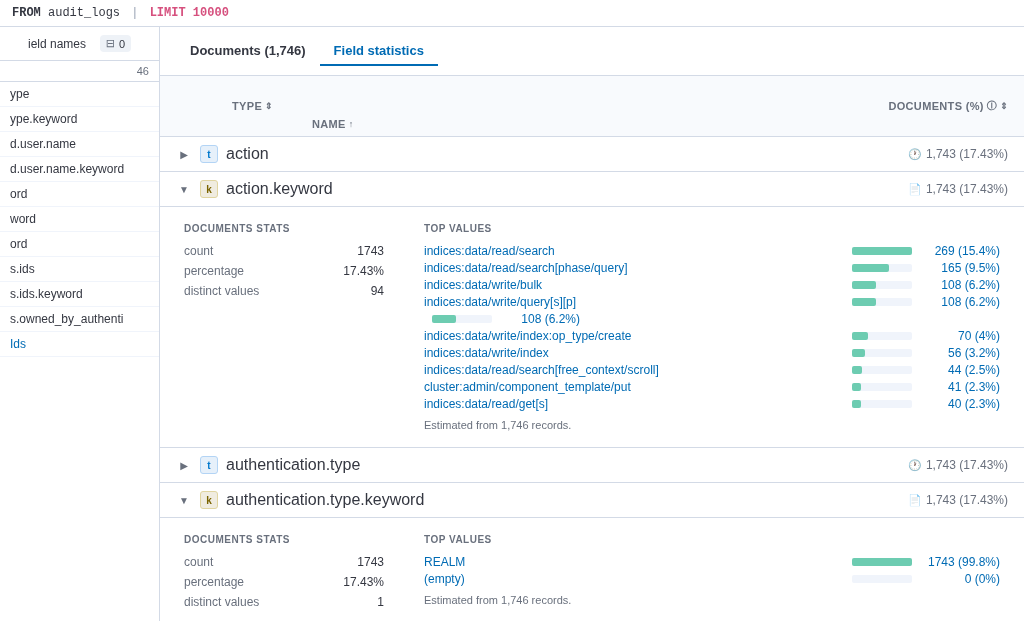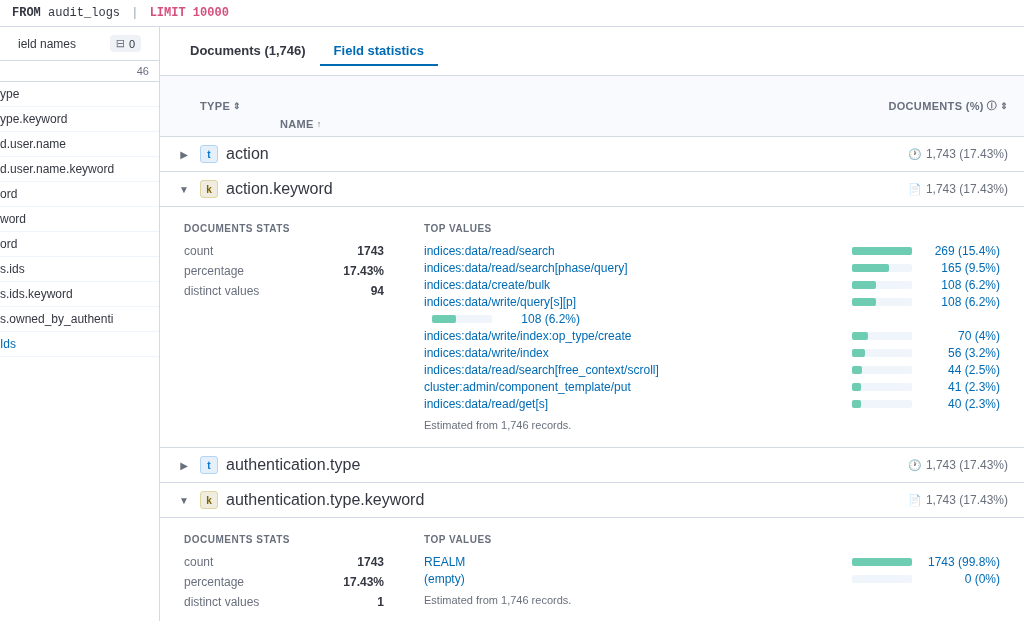--- a/index.html
+++ b/index.html
@@ -29,21 +29,21 @@
       border-right: 1px solid #d3dae6;
       background: #fff;
       overflow-y: auto;
       padding: 0;
     }
 
     .sidebar-header {
       display: flex;
       align-items: center;
       justify-content: space-between;
-      padding: 8px 18px;
+      padding: 8px 28px;
       border-bottom: 1px solid #d3dae6;
       text-align: right;
     }
     .sidebar-header-label {
       font-size: 12px;
       color: #343741;
     }
     .filter-badge {
       display: flex;
       align-items: center;
@@ -59,21 +59,21 @@
 
     .sidebar-count {
       text-align: right;
       padding: 4px 10px;
       font-size: 11px;
       color: #69707d;
       border-bottom: 1px solid #d3dae6;
     }
 
     .sidebar-field {
-      padding: 5px 0;
+      padding: 5px 10px;
       font-size: 12px;
       color: #343741;
       border-bottom: 1px solid #f0f4fb;
       cursor: pointer;
       white-space: nowrap;
       overflow: hidden;
       text-overflow: ellipsis;
     }
     .sidebar-field.active { color: #006bb4; }
 
@@ -170,21 +170,21 @@
       align-items: center;
       padding: 6px 16px;
       background: #f8fafd;
       border-bottom: 1px solid #d3dae6;
       font-size: 11px;
       color: #69707d;
       font-weight: 600;
       text-transform: uppercase;
       letter-spacing: 0.03em;
     }
-    .col-type { width: 80px; display: flex; align-items: center; gap: 3px; }
+    .col-type { width: 80px; display: flex; align-items: center; gap: 3px; margin-left: 32px; }
     .col-name { flex: 1; display: flex; align-items: center; gap: 3px; margin-top: 36px; }
     .col-docs { margin-left: auto; display: flex; align-items: center; gap: 3px; }
 
     
     .expanded-panel {
       background: #fff;
       border-bottom: 1px solid #d3dae6;
       padding: 16px 24px;
       display: flex;
       gap: 40px;
@@ -199,21 +199,21 @@
       letter-spacing: 0.05em;
       margin-bottom: 10px;
     }
     .stat-row {
       display: flex;
       justify-content: space-between;
       margin-bottom: 6px;
       font-size: 12px;
     }
     .stat-label { color: #69707d; }
-    .stat-value { font-weight: 700; color: #343741; }
+    .stat-value { font-weight: 400; color: #343741; }
 
     .top-values-section { flex: 1; }
     .top-values-title {
       font-size: 10px;
       font-weight: 700;
       color: #69707d;
       text-transform: uppercase;
       letter-spacing: 0.05em;
       margin-bottom: 10px;
     }
@@ -363,21 +363,21 @@
               <span class="value-count">269 (15.4%)</span>
             </div>
             <div class="value-row">
               <span class="value-name">indices:data/read/search[phase/query]</span>
               <div class="value-bar-container">
                 <div class="value-bar" style="width: 61%;"></div>
               </div>
               <span class="value-count">165 (9.5%)</span>
             </div>
             <div class="value-row">
-              <span class="value-name">indices:data/create/bulk</span>
+              <span class="value-name">indices:data/write/bulk</span>
               <div class="value-bar-container">
                 <div class="value-bar" style="width: 40%;"></div>
               </div>
               <span class="value-count">108 (6.2%)</span>
             </div>
             <div class="value-row">
               <span class="value-name">indices:data/write/query[s][p]</span>
               <div class="value-bar-container">
                 <div class="value-bar" style="width: 40%;"></div>
               </div>

